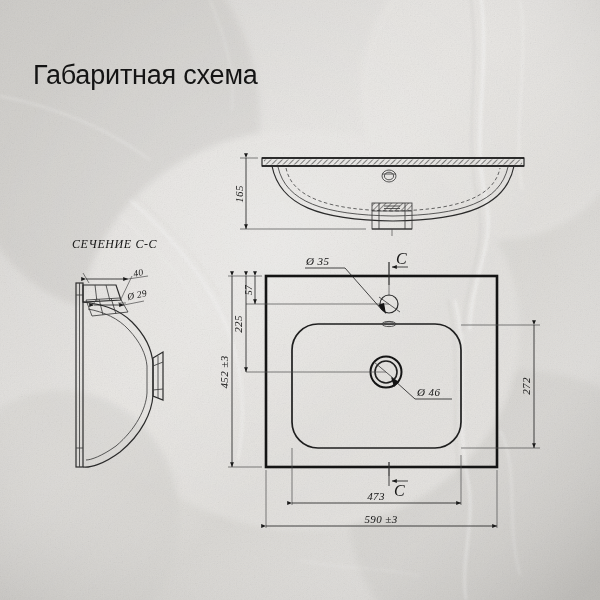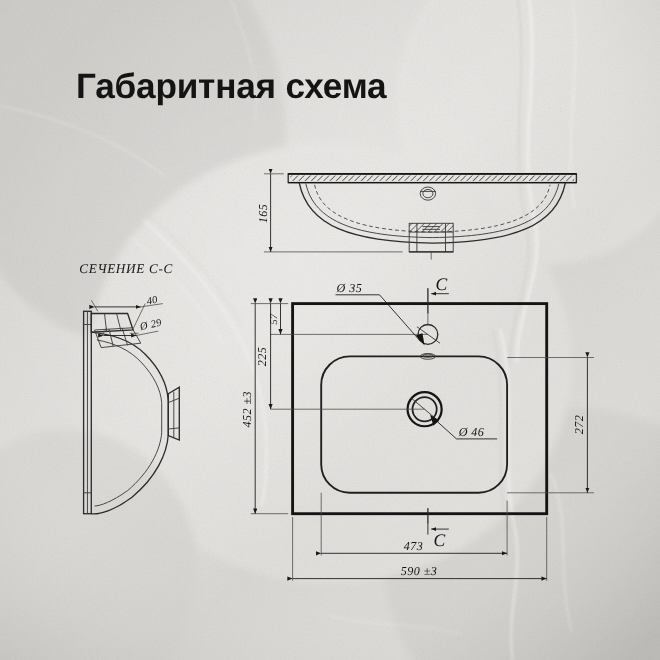--- a/index.html
+++ b/index.html
@@ -6,22 +6,22 @@
   body{
     width:600px;height:600px;overflow:hidden;
     font-family:"Liberation Sans", sans-serif;
     background:#d8d6d3;
   }
   #stage{position:relative;width:600px;height:600px;overflow:hidden;}
   #bg{position:absolute;inset:0;}
   #title{
     position:absolute;left:33px;top:60px;
     font-family:"Liberation Sans", sans-serif;
-    font-size:32px;font-weight:bold;color:#141414;
-    letter-spacing:-0.2px;white-space:nowrap;margin-left:36px;
+    font-size:27px;font-weight:normal;color:#141414;
+    letter-spacing:-0.2px;white-space:nowrap;
   }
   #draw{position:absolute;left:0;top:0;}
   .nosel{user-select:none;}
 </style>
 </head>
 <body>
 
 <div id="stage">
 
   <svg id="bg" width="600" height="600" viewBox="0 0 600 600">

